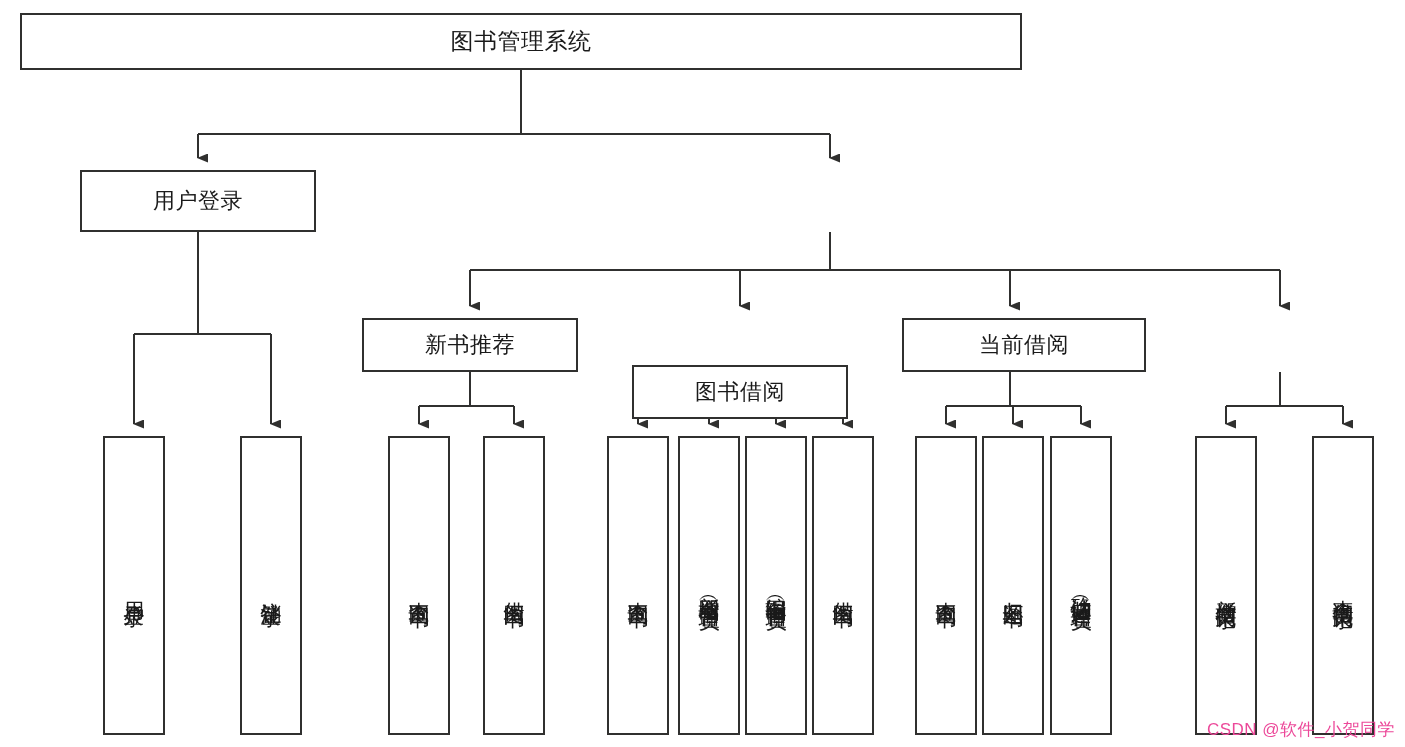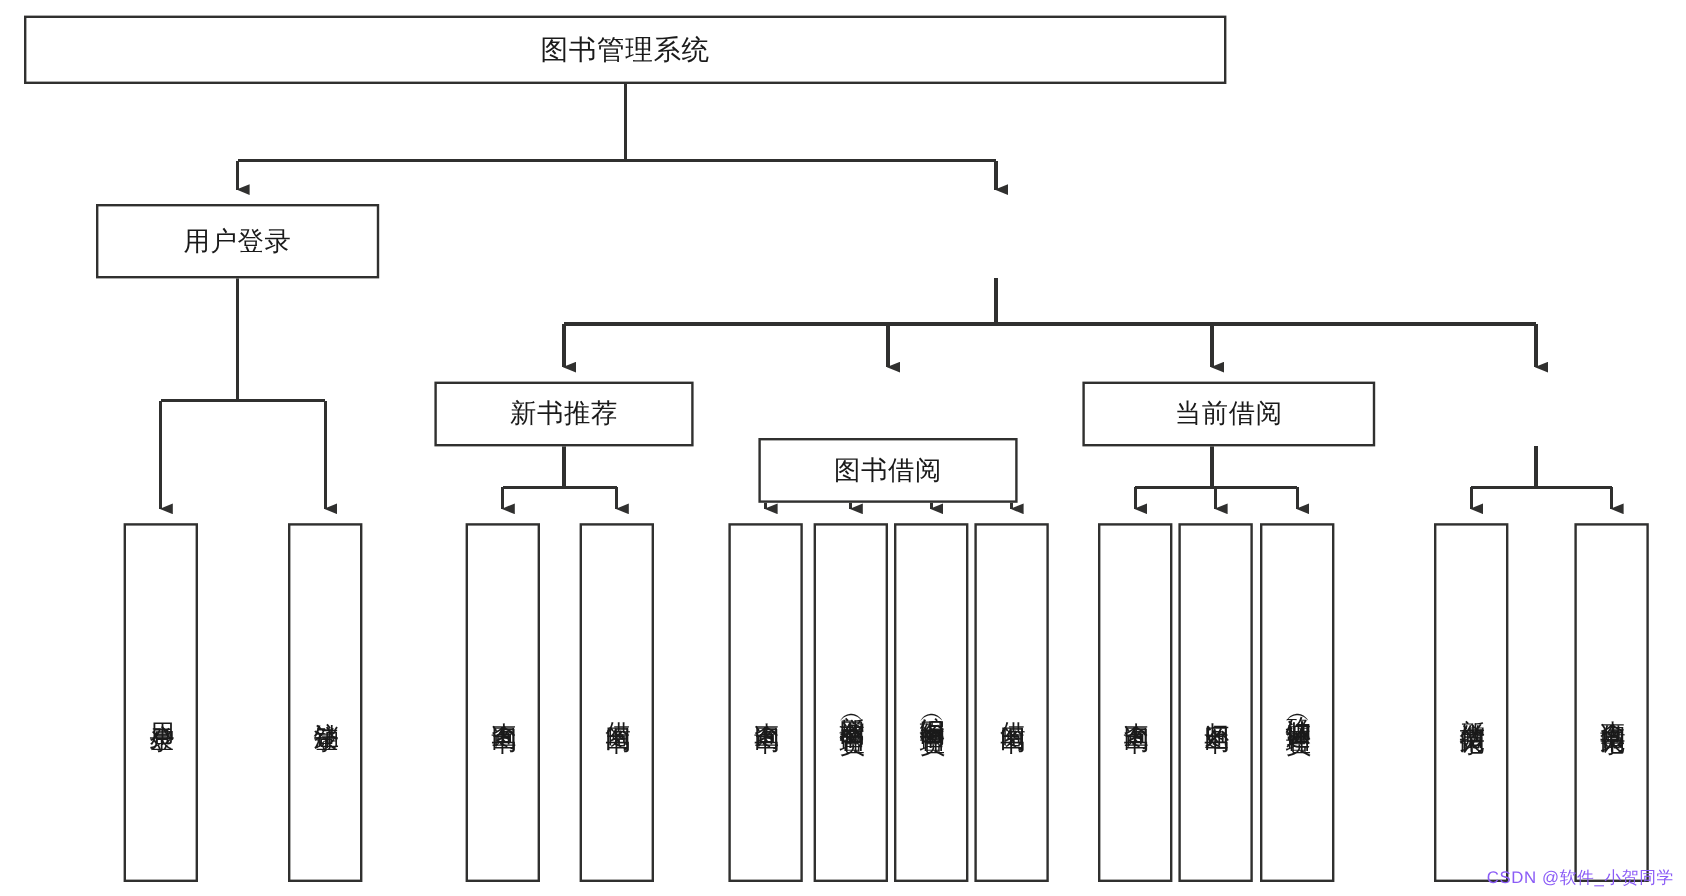--- a/index.html
+++ b/index.html
@@ -57,22 +57,22 @@
     letter-spacing: 2px;
     max-height: 100%;
   }
   .node.root .label {
     font-size: 23px;
   }
   #watermark {
     position: absolute;
     right: 10px;
     bottom: 6px;
-    font-size: 14px;
-    color: #8b5cf6;
+    font-size: 17px;
+    color: #ec4899;
     white-space: nowrap;
     letter-spacing: 0.5px;
   }
 </style>
 </head>
 <body>
 
 <div id="canvas">
 
   <svg id="wires" viewBox="0 0 1405 747">

